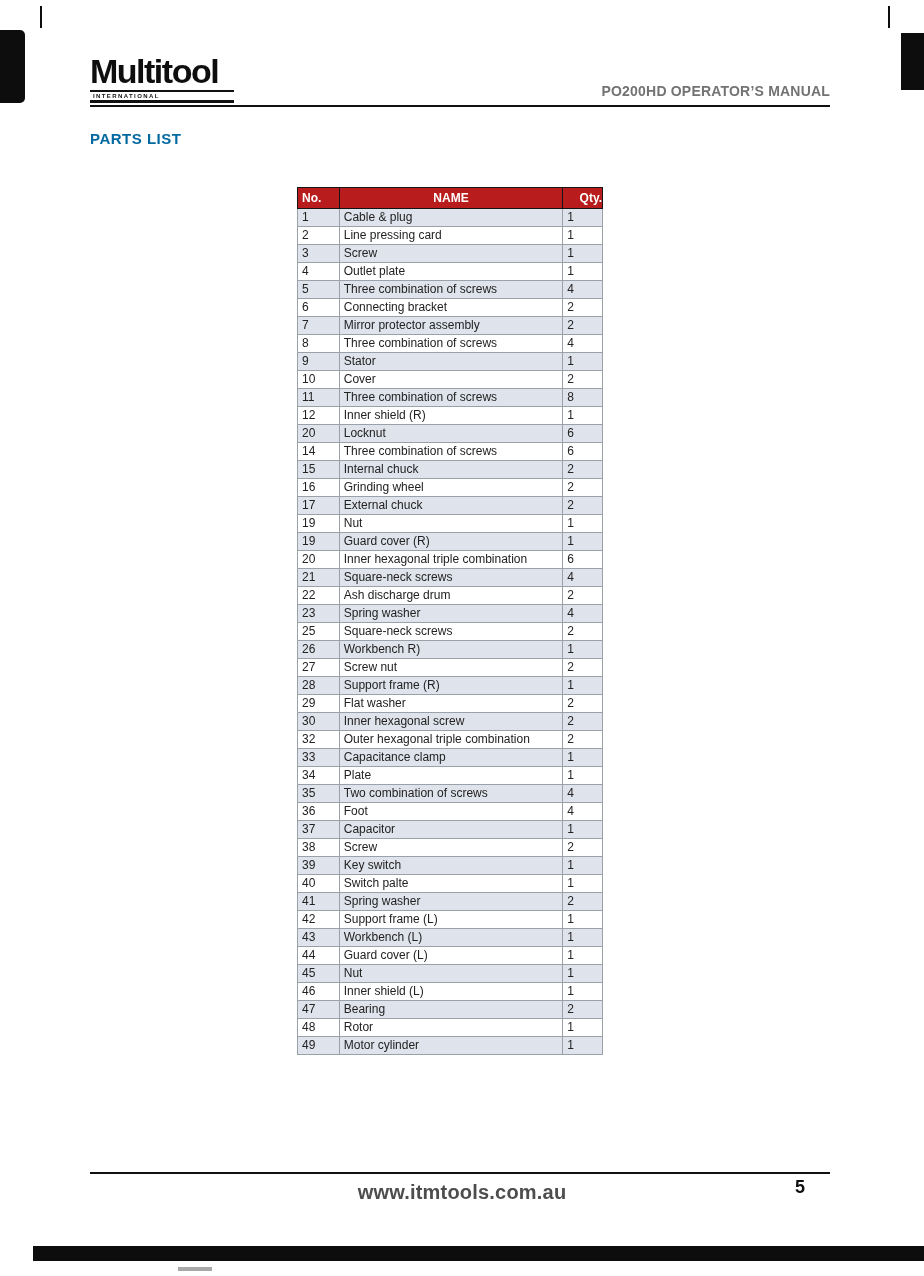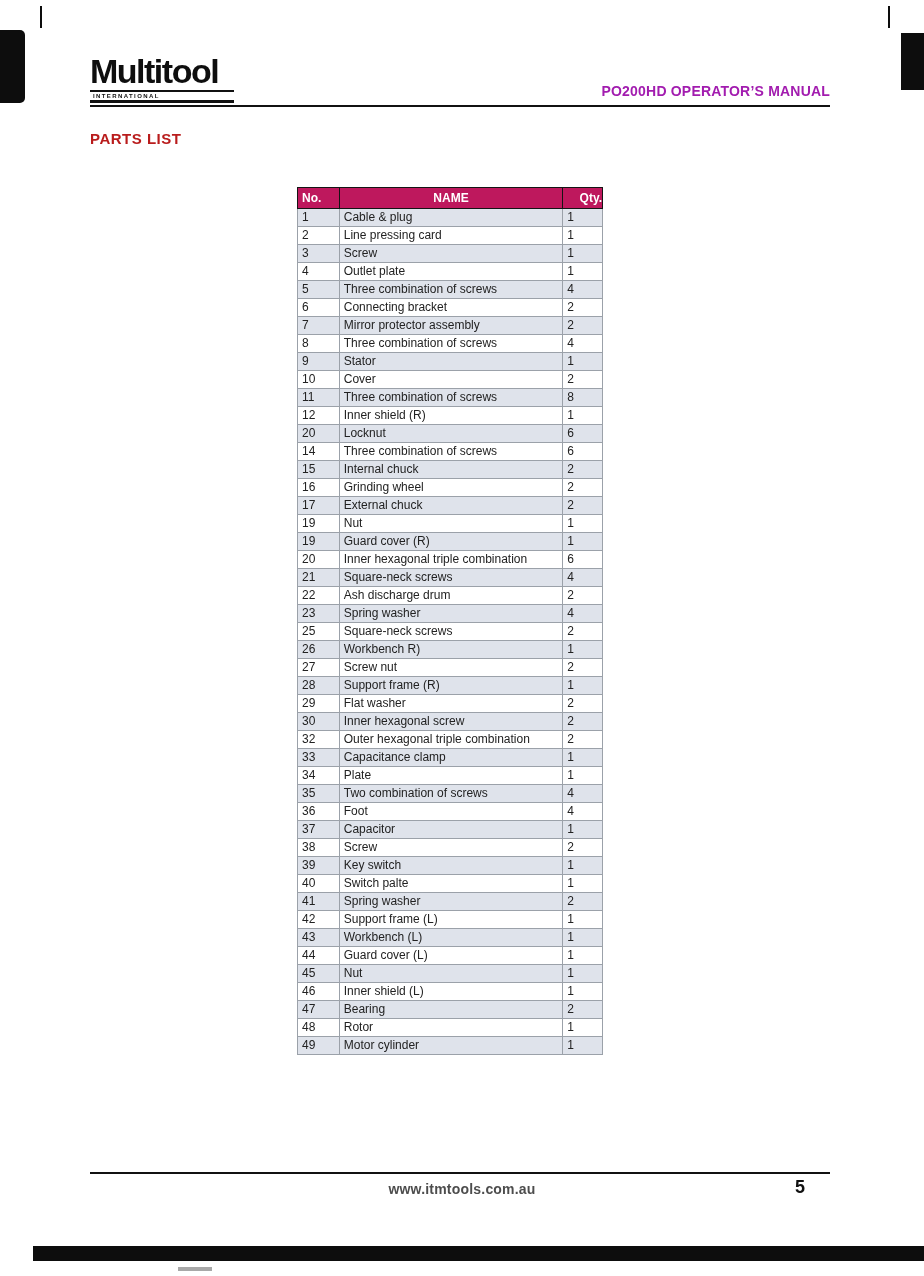--- a/index.html
+++ b/index.html
@@ -28,56 +28,56 @@
     letter-spacing:-1.5px; line-height:1; color:#0e0e0e;
   }
   .logo-rule1 { height:2px; background:#111; margin-top:2px; }
   .logo-sub {
     font-size:6px; font-weight:bold; letter-spacing:1.4px;
     padding:1px 0 1px 3px; color:#111;
   }
   .logo-rule2 { height:3px; background:#111; }
   .manual-title {
     position:absolute; top:83px; right:94px;
-    font-size:14px; font-weight:bold; letter-spacing:0.2px; color:#a21caf;
+    font-size:14px; font-weight:bold; letter-spacing:0.2px; color:#737373;
   }
   .header-rule { position:absolute; left:90px; top:105px; width:740px; height:2px; background:#111; }
 
   .parts-title {
     position:absolute; left:90px; top:130px;
-    font-size:15px; font-weight:bold; letter-spacing:0.5px; color:#b91c1c;
+    font-size:15px; font-weight:bold; letter-spacing:0.5px; color:#0369a1;
   }
 
   
   table.parts {
     position:absolute; left:297px; top:187px; width:306px;
     border-collapse:collapse; font-size:12px;
     border:1px solid #6b7077;
   }
   table.parts th {
-    background:#be185d; color:#ffffff; font-weight:bold;
+    background:#b91c1c; color:#ffffff; font-weight:bold;
     height:21px; font-size:12px; border:1px solid #141414;
   }
   th.col-no   { width:42px;  text-align:left; padding-left:4px; }
   th.col-name { width:224px; text-align:center;margin-top:20px; }
   th.col-qty  { width:40px;  text-align:right; }
   table.parts td {
     border:1px solid #9ba1a9;
     height:18px; padding:0 2px 0 4px;
     line-height:1.05; color:#222; text-align:left;
     white-space:nowrap; overflow:hidden;
   }
   tbody tr:nth-child(odd)  { background:#dfe3eb; }
   tbody tr:nth-child(even) { background:#ffffff; }
 
   
   .footer-rule { position:absolute; left:90px; top:1172px; width:740px; height:2px; background:#111; }
   .website {
     position:absolute; left:0; top:1181px; width:924px; text-align:center;
-    font-size:14px; font-weight:bold; color:#4d4d4d; letter-spacing:0.2px;
+    font-size:20px; font-weight:bold; color:#4d4d4d; letter-spacing:0.2px;
   }
   .page-num { position:absolute; left:795px; top:1177px; font-size:18px; font-weight:bold; color:#111; }
 </style>
 </head>
 <body>
 
 <div class="print-mark" id="crop-left"></div>
 <div class="print-mark" id="crop-right"></div>
 <div class="print-mark" id="mark-left"></div>
 <div class="print-mark" id="mark-right"></div>

